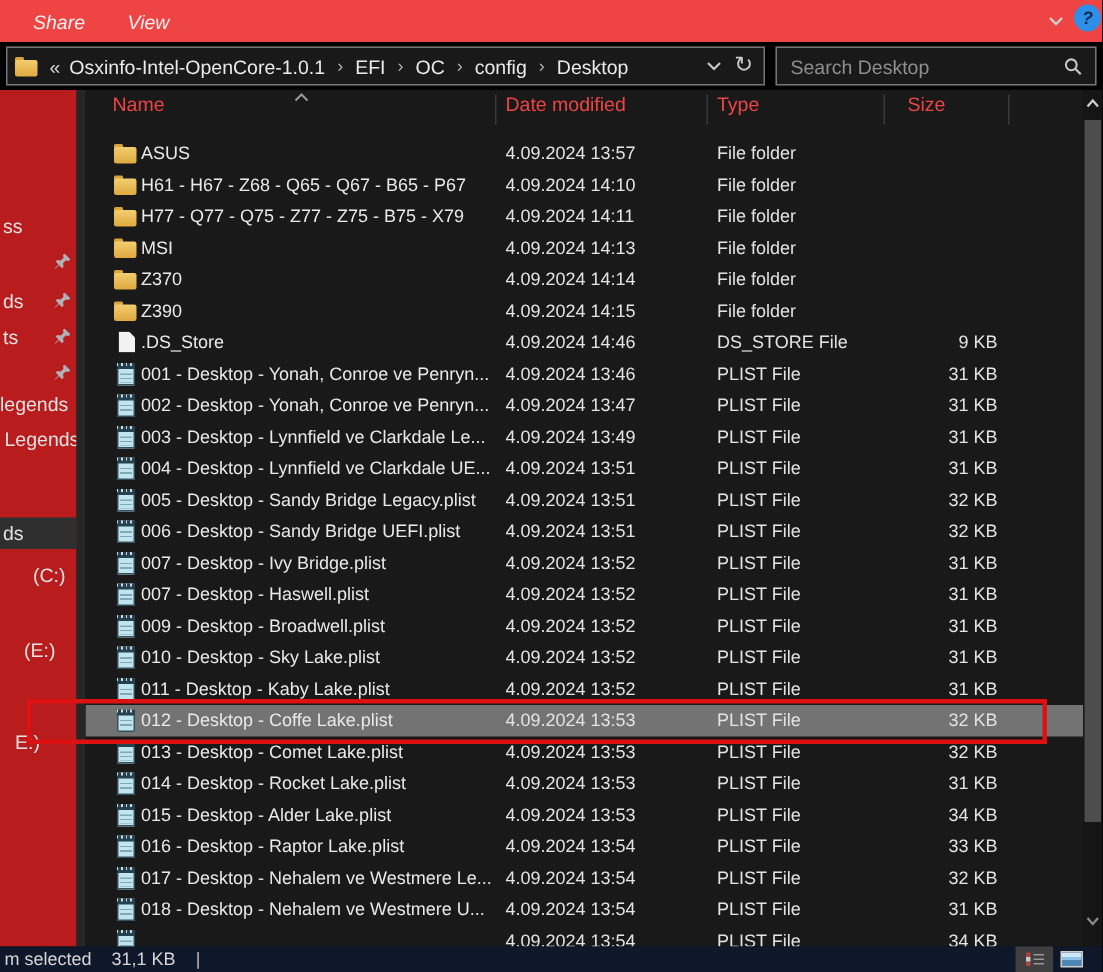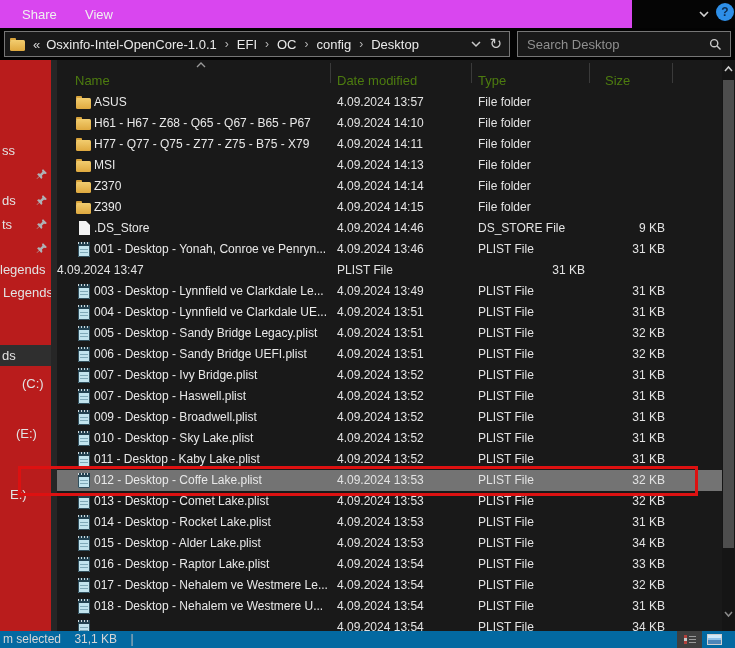--- a/index.html
+++ b/index.html
@@ -1,21 +1,21 @@
 <!DOCTYPE html>
 <html><head>
 <meta charset="utf-8">
 <style>
   * { margin:0; padding:0; box-sizing:border-box; }
   html,body { width:735px; height:648px; overflow:hidden; background:#050505;
     font-family:"Liberation Sans", sans-serif; }
   .stage { position:relative; width:735px; height:648px; background:#050505; overflow:hidden; }
 
   
-  .menubar { position:absolute; left:0; top:0; width:632px; height:28px; background:#d946ef; }
+  .menubar { position:absolute; left:0; top:0; width:735px; height:28px; background:#ef4444;font-style:italic; }
   .menu-item { position:absolute; top:7px; font-size:13px; color:#f0f0f0; cursor:default; }
   .menu-share { left:22px; } .menu-view { left:85px; }
   .ribbon-chevron { position:absolute; left:697px; top:8px; width:14px; height:12px; }
   .help-btn { position:absolute; left:716px; top:3px; width:18px; height:18px; border-radius:50%;
     background:#2e8fe8; color:#0d2b4e; font-size:12px; font-weight:bold; text-align:center; line-height:18px; }
 
   
   .addressrow { position:absolute; left:0; top:28px; width:735px; height:32px; background:#030303; }
   .addressbar { position:absolute; left:4px; top:3px; width:506px; height:26px; background:#191919;
     border:1px solid #767676; display:flex; align-items:center; }
@@ -37,21 +37,21 @@
   .main { position:absolute; left:0; top:60px; width:735px; height:571px; background:#191919; }
   .sidebar { position:absolute; left:0; top:0; width:51px; height:571px; background:#b91c1c; overflow:hidden; }
   .side-scroll { position:absolute; left:51px; top:0; width:6px; height:571px; background:#262626; }
   .side-item { position:absolute; left:0; width:51px; height:21px; }
   .side-item.sel { background:#2f2f2f; }
   .side-label { position:absolute; top:3px; font-size:13px; color:#e2e2e2; white-space:nowrap; }
   .pin { position:absolute; left:36px; top:4px; width:12px; height:12px; }
 
   .content { position:absolute; left:57px; top:0; width:665px; height:571px; background:#191919; overflow:hidden; }
   .colhead { position:absolute; left:0; top:0; width:665px; height:26px; }
-  .colhead .hlabel { position:absolute; top:13px; font-size:13px; color:#4d7c0f; white-space:nowrap; }
+  .colhead .hlabel { position:absolute; top:2px; font-size:13px; color:#ef4444; white-space:nowrap; }
   .h-name { left:18px; } .h-date { left:280px; } .h-type { left:421px; } .h-size { left:548px; }
   .hsep { position:absolute; top:3px; width:1px; height:20px; background:#3a3a3a; }
   .sortcaret { position:absolute; left:138px; top:1px; width:12px; height:8px; }
 
   .rows { position:absolute; left:0; top:32px; width:665px; }
   .row { display:grid; grid-template-columns:280px 141px 111px 80px auto; height:21px; line-height:21px;
     font-size:12px; color:#e9e9e9; }
   .row.selected { background:#737373; }
   .cell { white-space:nowrap; overflow:hidden; }
   .cell.name { position:relative; padding-left:37px; }
@@ -78,21 +78,21 @@
   .vscroll { position:absolute; left:722px; top:0; width:13px; height:571px; background:#151515; }
   .vs-up { position:absolute; left:0; top:0; width:13px; height:18px; }
   .vs-thumb { position:absolute; left:1px; top:20px; width:11px; height:468px; background:#4d4d4d; }
   .vs-down { position:absolute; left:0; top:545px; width:13px; height:18px; }
 
   
   .red-box { position:absolute; left:18px; top:466px; width:680px; height:30px;
     border:3px solid #dd1111; z-index:9; pointer-events:none; }
 
   
-  .statusbar { position:absolute; left:0; top:631px; width:735px; height:17px; background:#0369a1; }
+  .statusbar { position:absolute; left:0; top:631px; width:735px; height:17px; background:#0f172a; }
   .status-text { position:absolute; left:3px; top:1px; font-size:12px; color:#d6d6d6; white-space:nowrap; }
   .status-text .sz { margin-left:10px; }
   .status-text .cur { margin-left:10px; color:#bdbdbd; }
   .view-buttons { position:absolute; right:8px; top:0; height:17px; display:flex; }
   .vbtn { width:25px; height:17px; display:flex; align-items:center; justify-content:center;
     background:transparent; border:none; }
   .vbtn.active { background:#3f3f3f; }
   .vd-icon { position:relative; width:12px; height:9px; }
   .vd-icon::before { content:""; position:absolute; left:0; top:0; width:3px; height:3px; background:#b4413c;
     box-shadow:0 3px 0 #c9c9c9, 0 6px 0 #b4413c; }
@@ -269,20 +269,21 @@
             <div class="cell type">DS_STORE File</div>
             <div class="cell size">9 KB</div>
           </div>
           <div class="row">
             <div class="cell name"><span class="ic ic-plist"></span><span class="nm">001 - Desktop - Yonah, Conroe ve Penryn...</span></div>
             <div class="cell date">4.09.2024 13:46</div>
             <div class="cell type">PLIST File</div>
             <div class="cell size">31 KB</div>
           </div>
           <div class="row">
+            <div class="cell name"><span class="ic ic-plist"></span><span class="nm">002 - Desktop - Yonah, Conroe ve Penryn...</span></div>
             <div class="cell date">4.09.2024 13:47</div>
             <div class="cell type">PLIST File</div>
             <div class="cell size">31 KB</div>
           </div>
           <div class="row">
             <div class="cell name"><span class="ic ic-plist"></span><span class="nm">003 - Desktop - Lynnfield ve Clarkdale Le...</span></div>
             <div class="cell date">4.09.2024 13:49</div>
             <div class="cell type">PLIST File</div>
             <div class="cell size">31 KB</div>
           </div>

